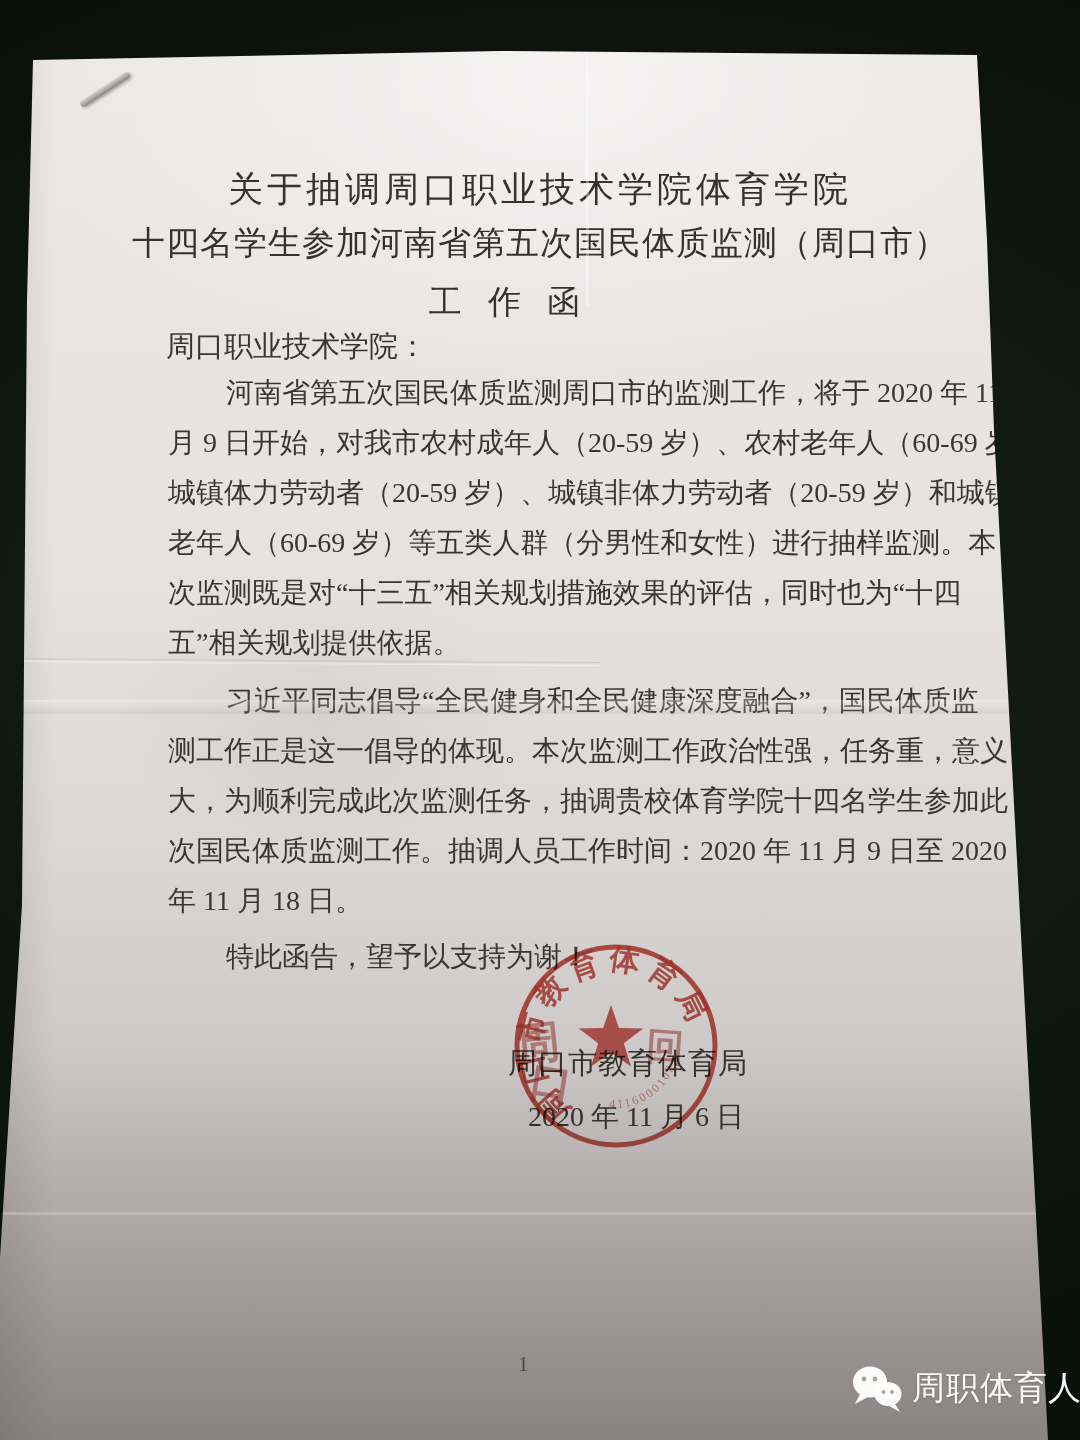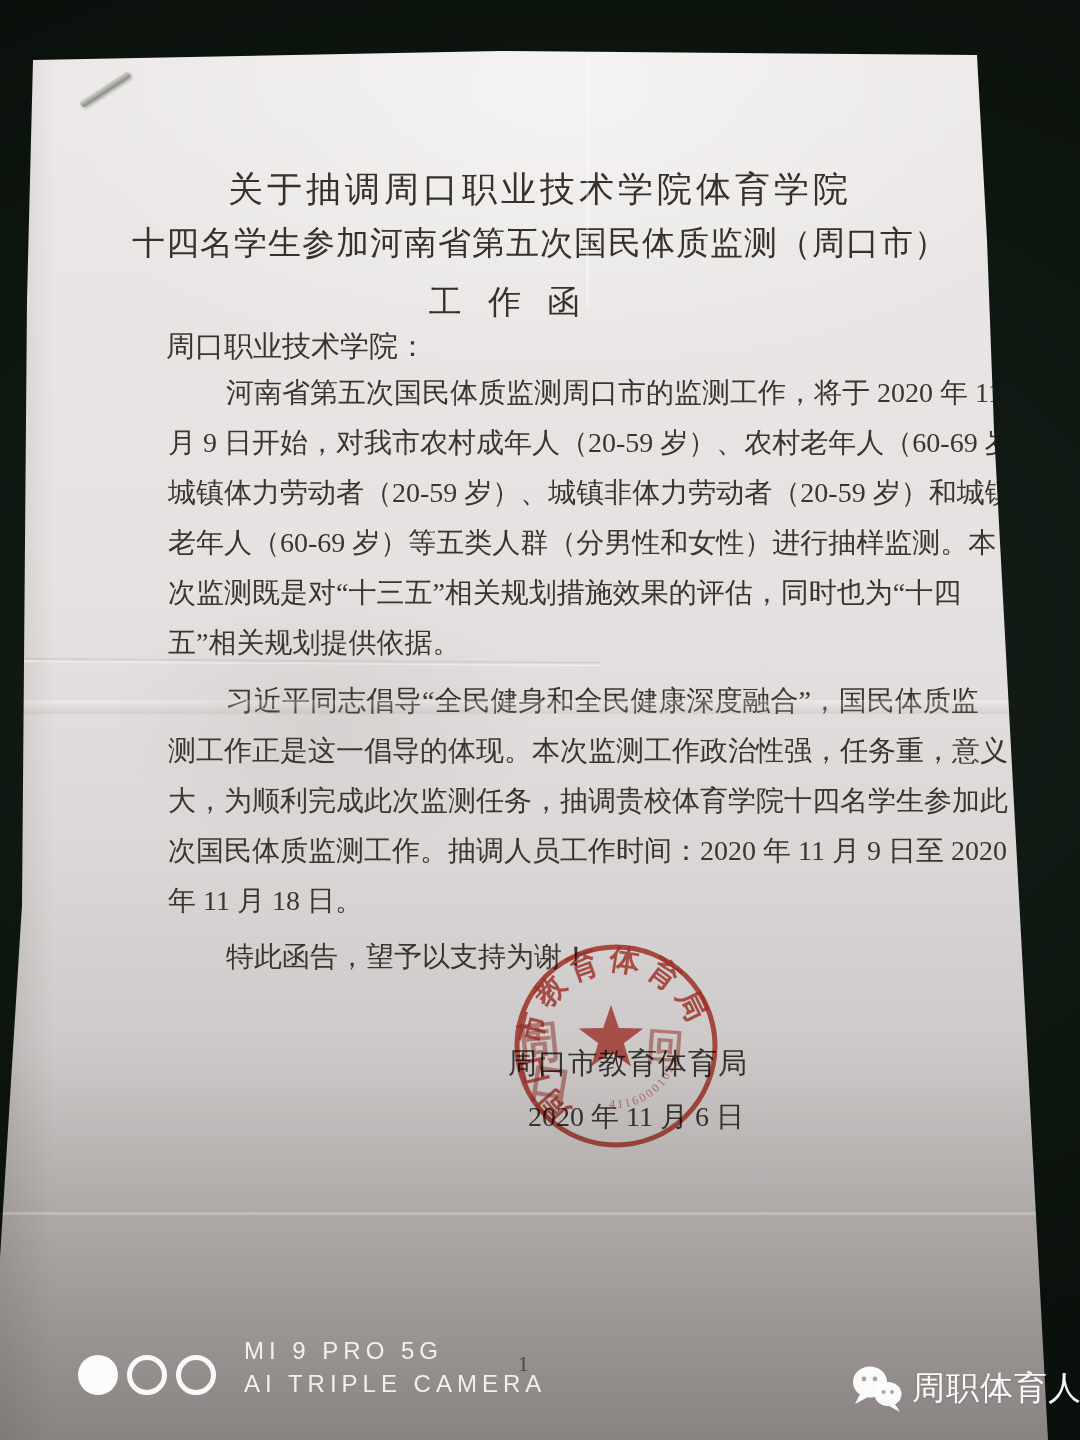--- a/index.html
+++ b/index.html
@@ -123,31 +123,20 @@
 
     <div class="page-number">1</div>
 
     <div class="crease crease1"></div>
     <div class="crease crease2"></div>
     <div class="crease crease3"></div>
     <div class="crease crease4"></div>
     <div class="shade"></div>
   </div>
 
-  <div class="camera-mark">
-    <div class="dots">
-      <span class="dot filled"></span>
-      <span class="dot"></span>
-      <span class="dot"></span>
-    </div>
-    <div class="cam-text">
-      <div>MI 9 PRO 5G</div>
-      <div>AI TRIPLE CAMERA</div>
-    </div>
-  </div>
 
   <div class="account-mark">
     <svg width="56" height="52" viewBox="0 0 56 52">
       <ellipse cx="20" cy="20" rx="17" ry="15.5" fill="rgba(255,255,255,.96)"></ellipse>
       <path d="M10 32 L5 42 L18 35 Z" fill="rgba(255,255,255,.96)"></path>
       <ellipse cx="38" cy="32" rx="13.5" ry="12" fill="rgba(255,255,255,.96)"></ellipse>
       <path d="M45 42 L50 50 L39 44 Z" fill="rgba(255,255,255,.96)"></path>
       <circle cx="14" cy="17" r="2.4" fill="#a9a5a3"></circle>
       <circle cx="25" cy="17" r="2.4" fill="#a9a5a3"></circle>
       <circle cx="33.5" cy="30" r="2" fill="#a9a5a3"></circle>

